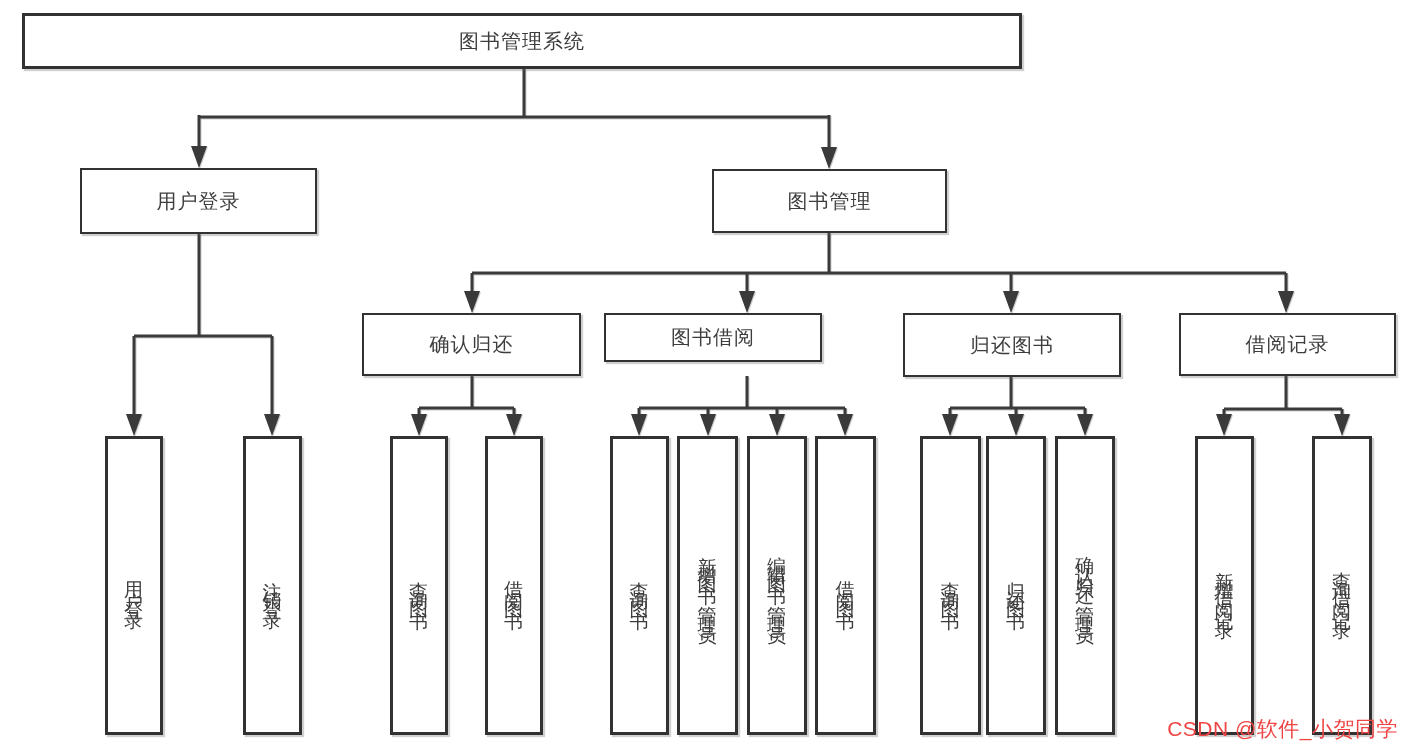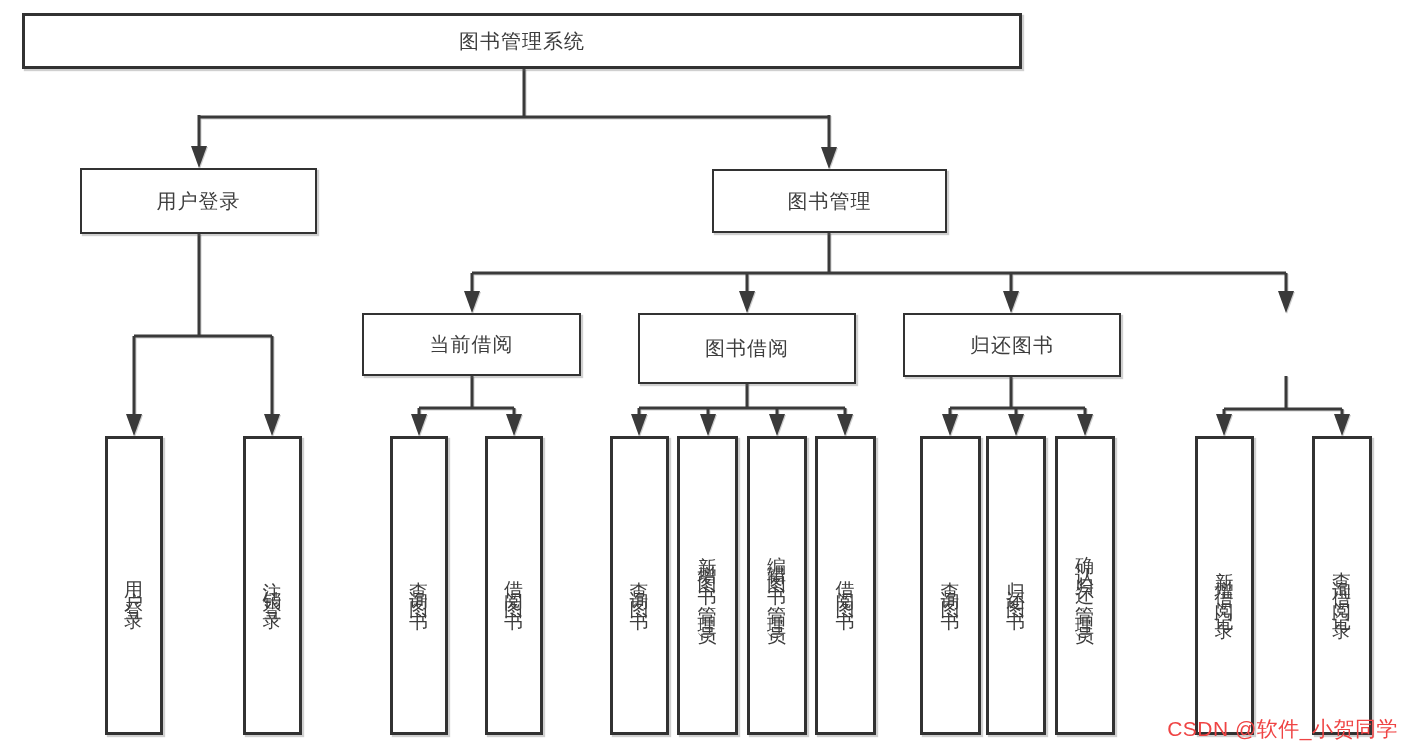--- a/index.html
+++ b/index.html
@@ -104,27 +104,30 @@
   </div>
 
   <div class="node" style="left:80px; top:168px; width:237px; height:66px;">
     <span class="hlabel">用户登录</span>
   </div>
   <div class="node" style="left:712px; top:169px; width:235px; height:64px;align-items:center;">
     <span class="hlabel">图书管理</span>
   </div>
 
   <div class="node" style="left:362px; top:313px; width:219px; height:63px;">
-    <span class="hlabel">当前借阅</span>
+    <span class="hlabel">确认归还</span>
   </div>
-  <div class="node" style="left:638px; top:313px; width:218px; height:71px;">
+  <div class="node" style="left:604px; top:313px; width:218px; height:49px;">
     <span class="hlabel">图书借阅</span>
   </div>
   <div class="node" style="left:903px; top:313px; width:218px; height:64px;">
     <span class="hlabel">归还图书</span>
+  </div>
+  <div class="node" style="left:1179px; top:313px; width:217px; height:63px;">
+    <span class="hlabel">借阅记录</span>
   </div>
 
   <div class="node leaf" style="left:105px; top:436px; width:58px; height:299px;">
     <span class="vtext">用户登录</span>
   </div>
   <div class="node leaf" style="left:243px; top:436px; width:59px; height:299px;">
     <span class="vtext">注销登录</span>
   </div>
   <div class="node leaf" style="left:390px; top:436px; width:58px; height:299px;">
     <span class="vtext">查询图书</span>

